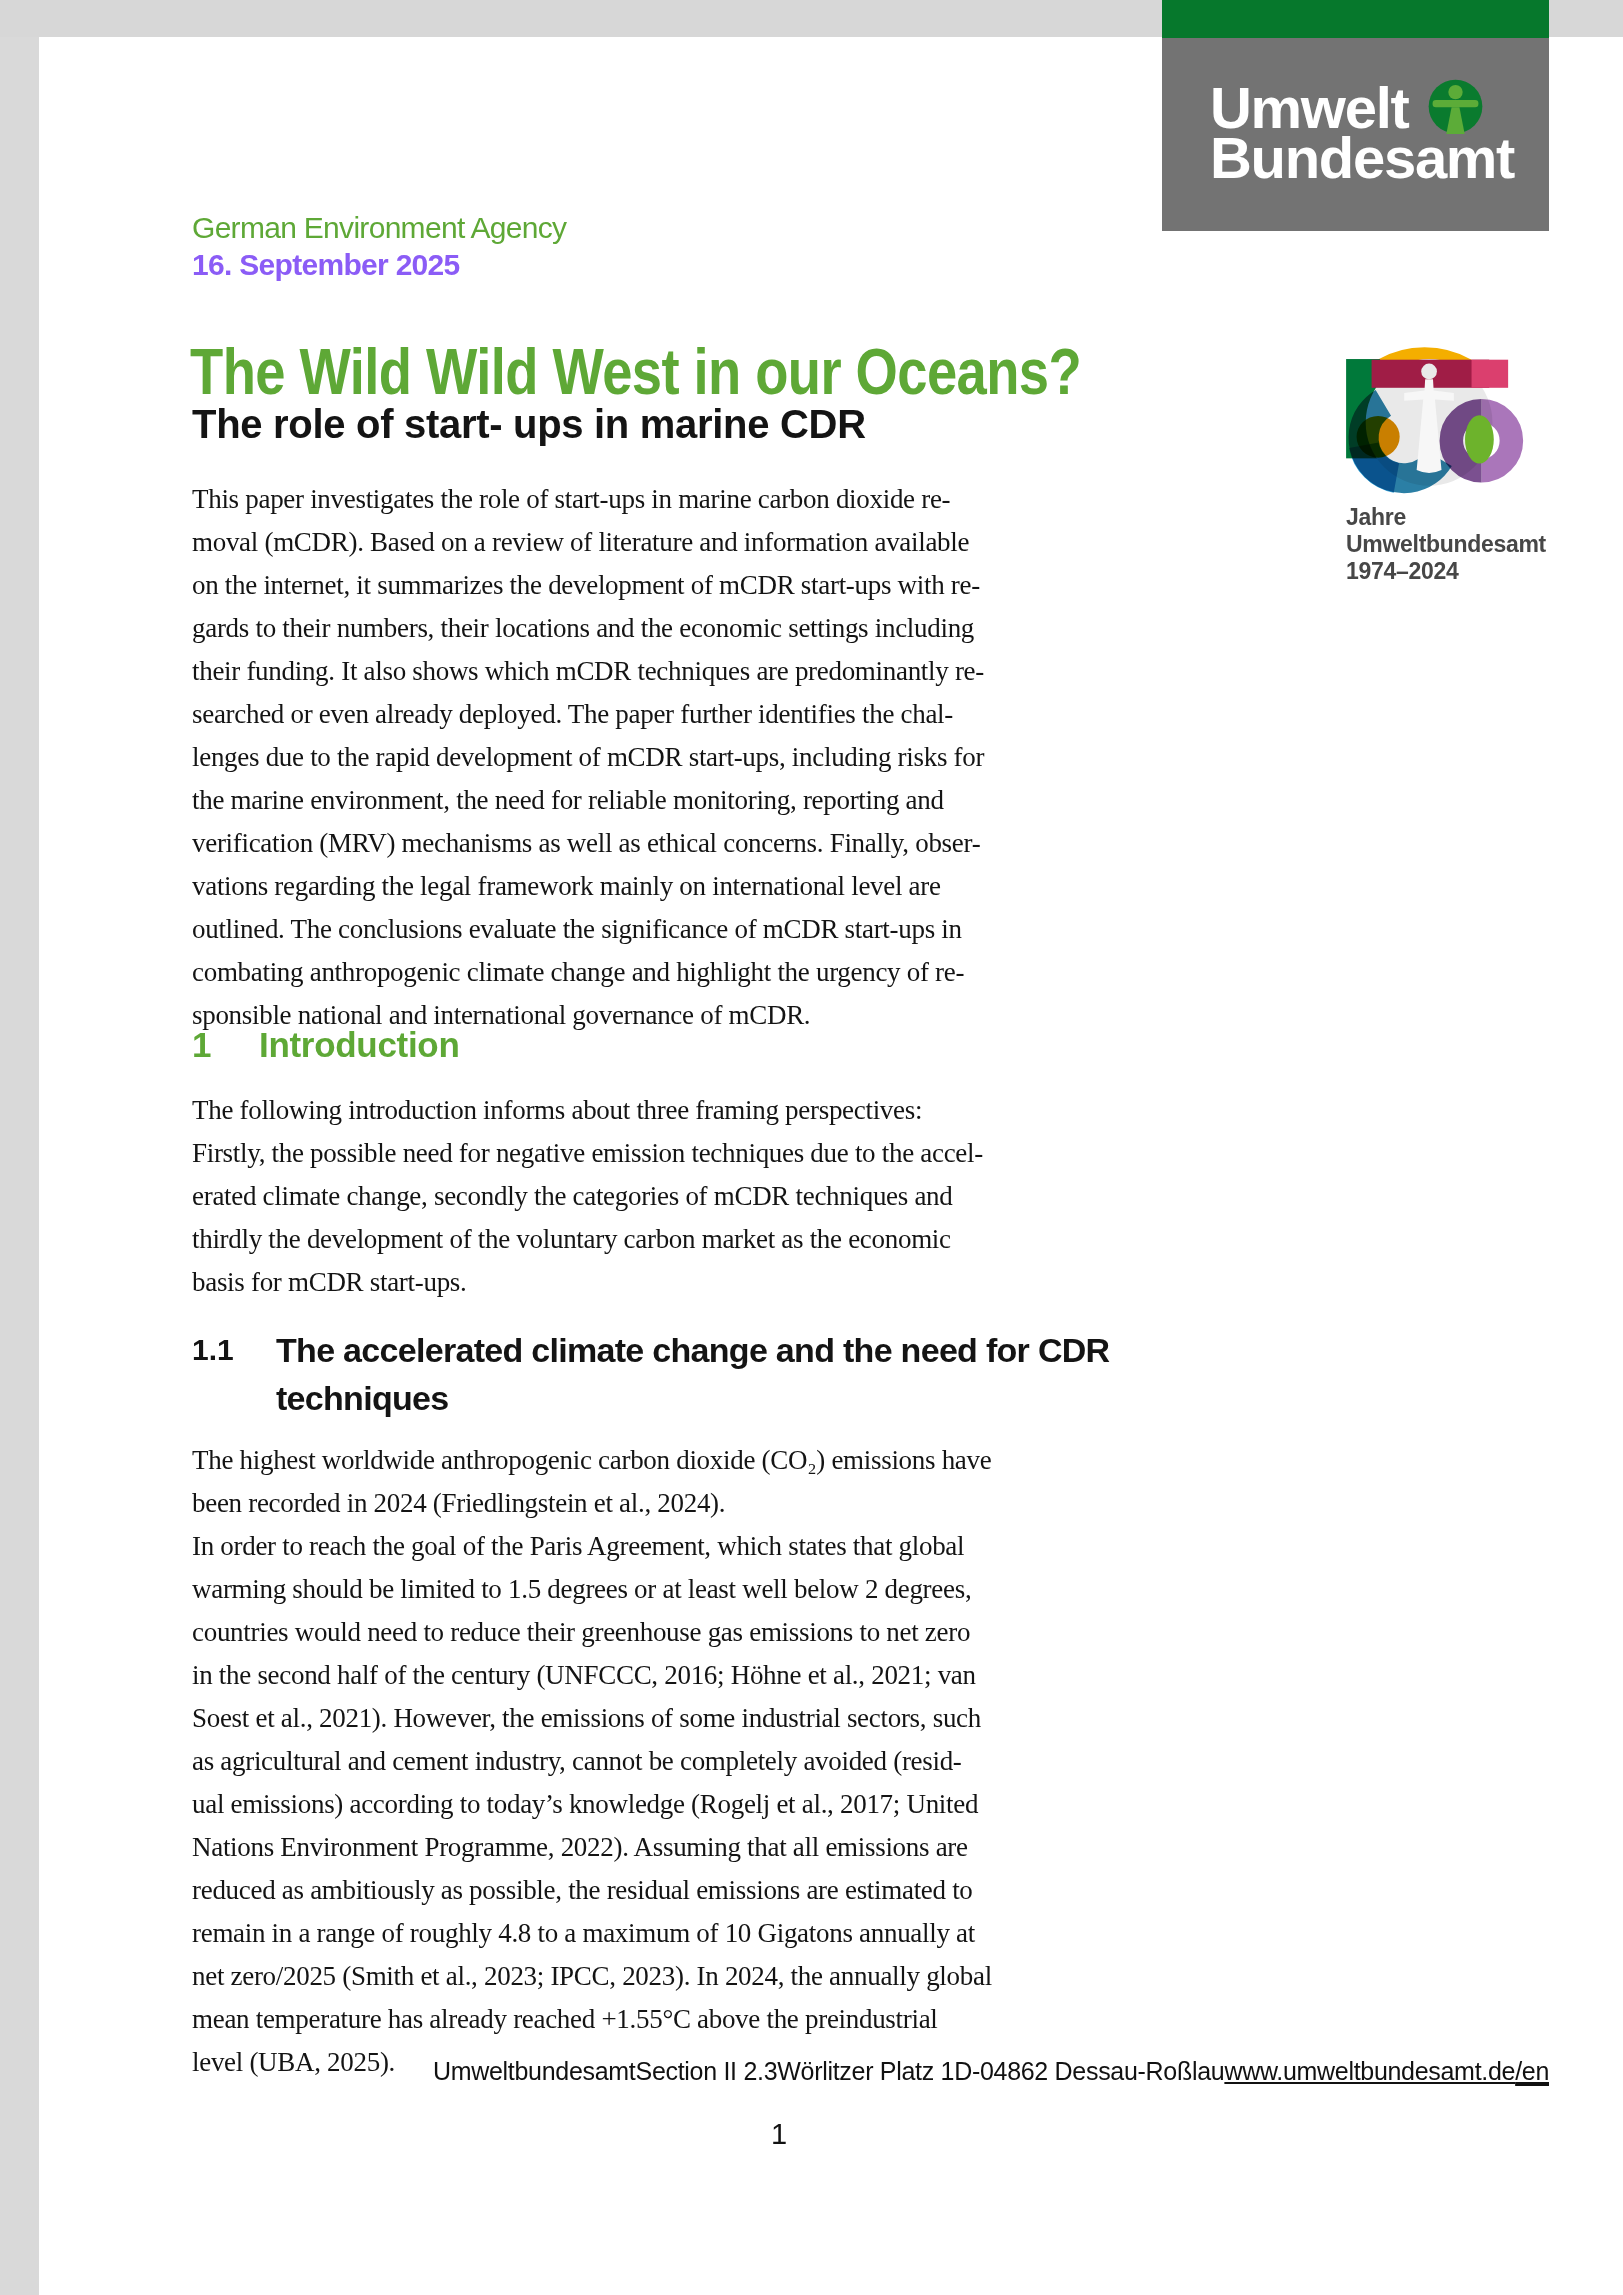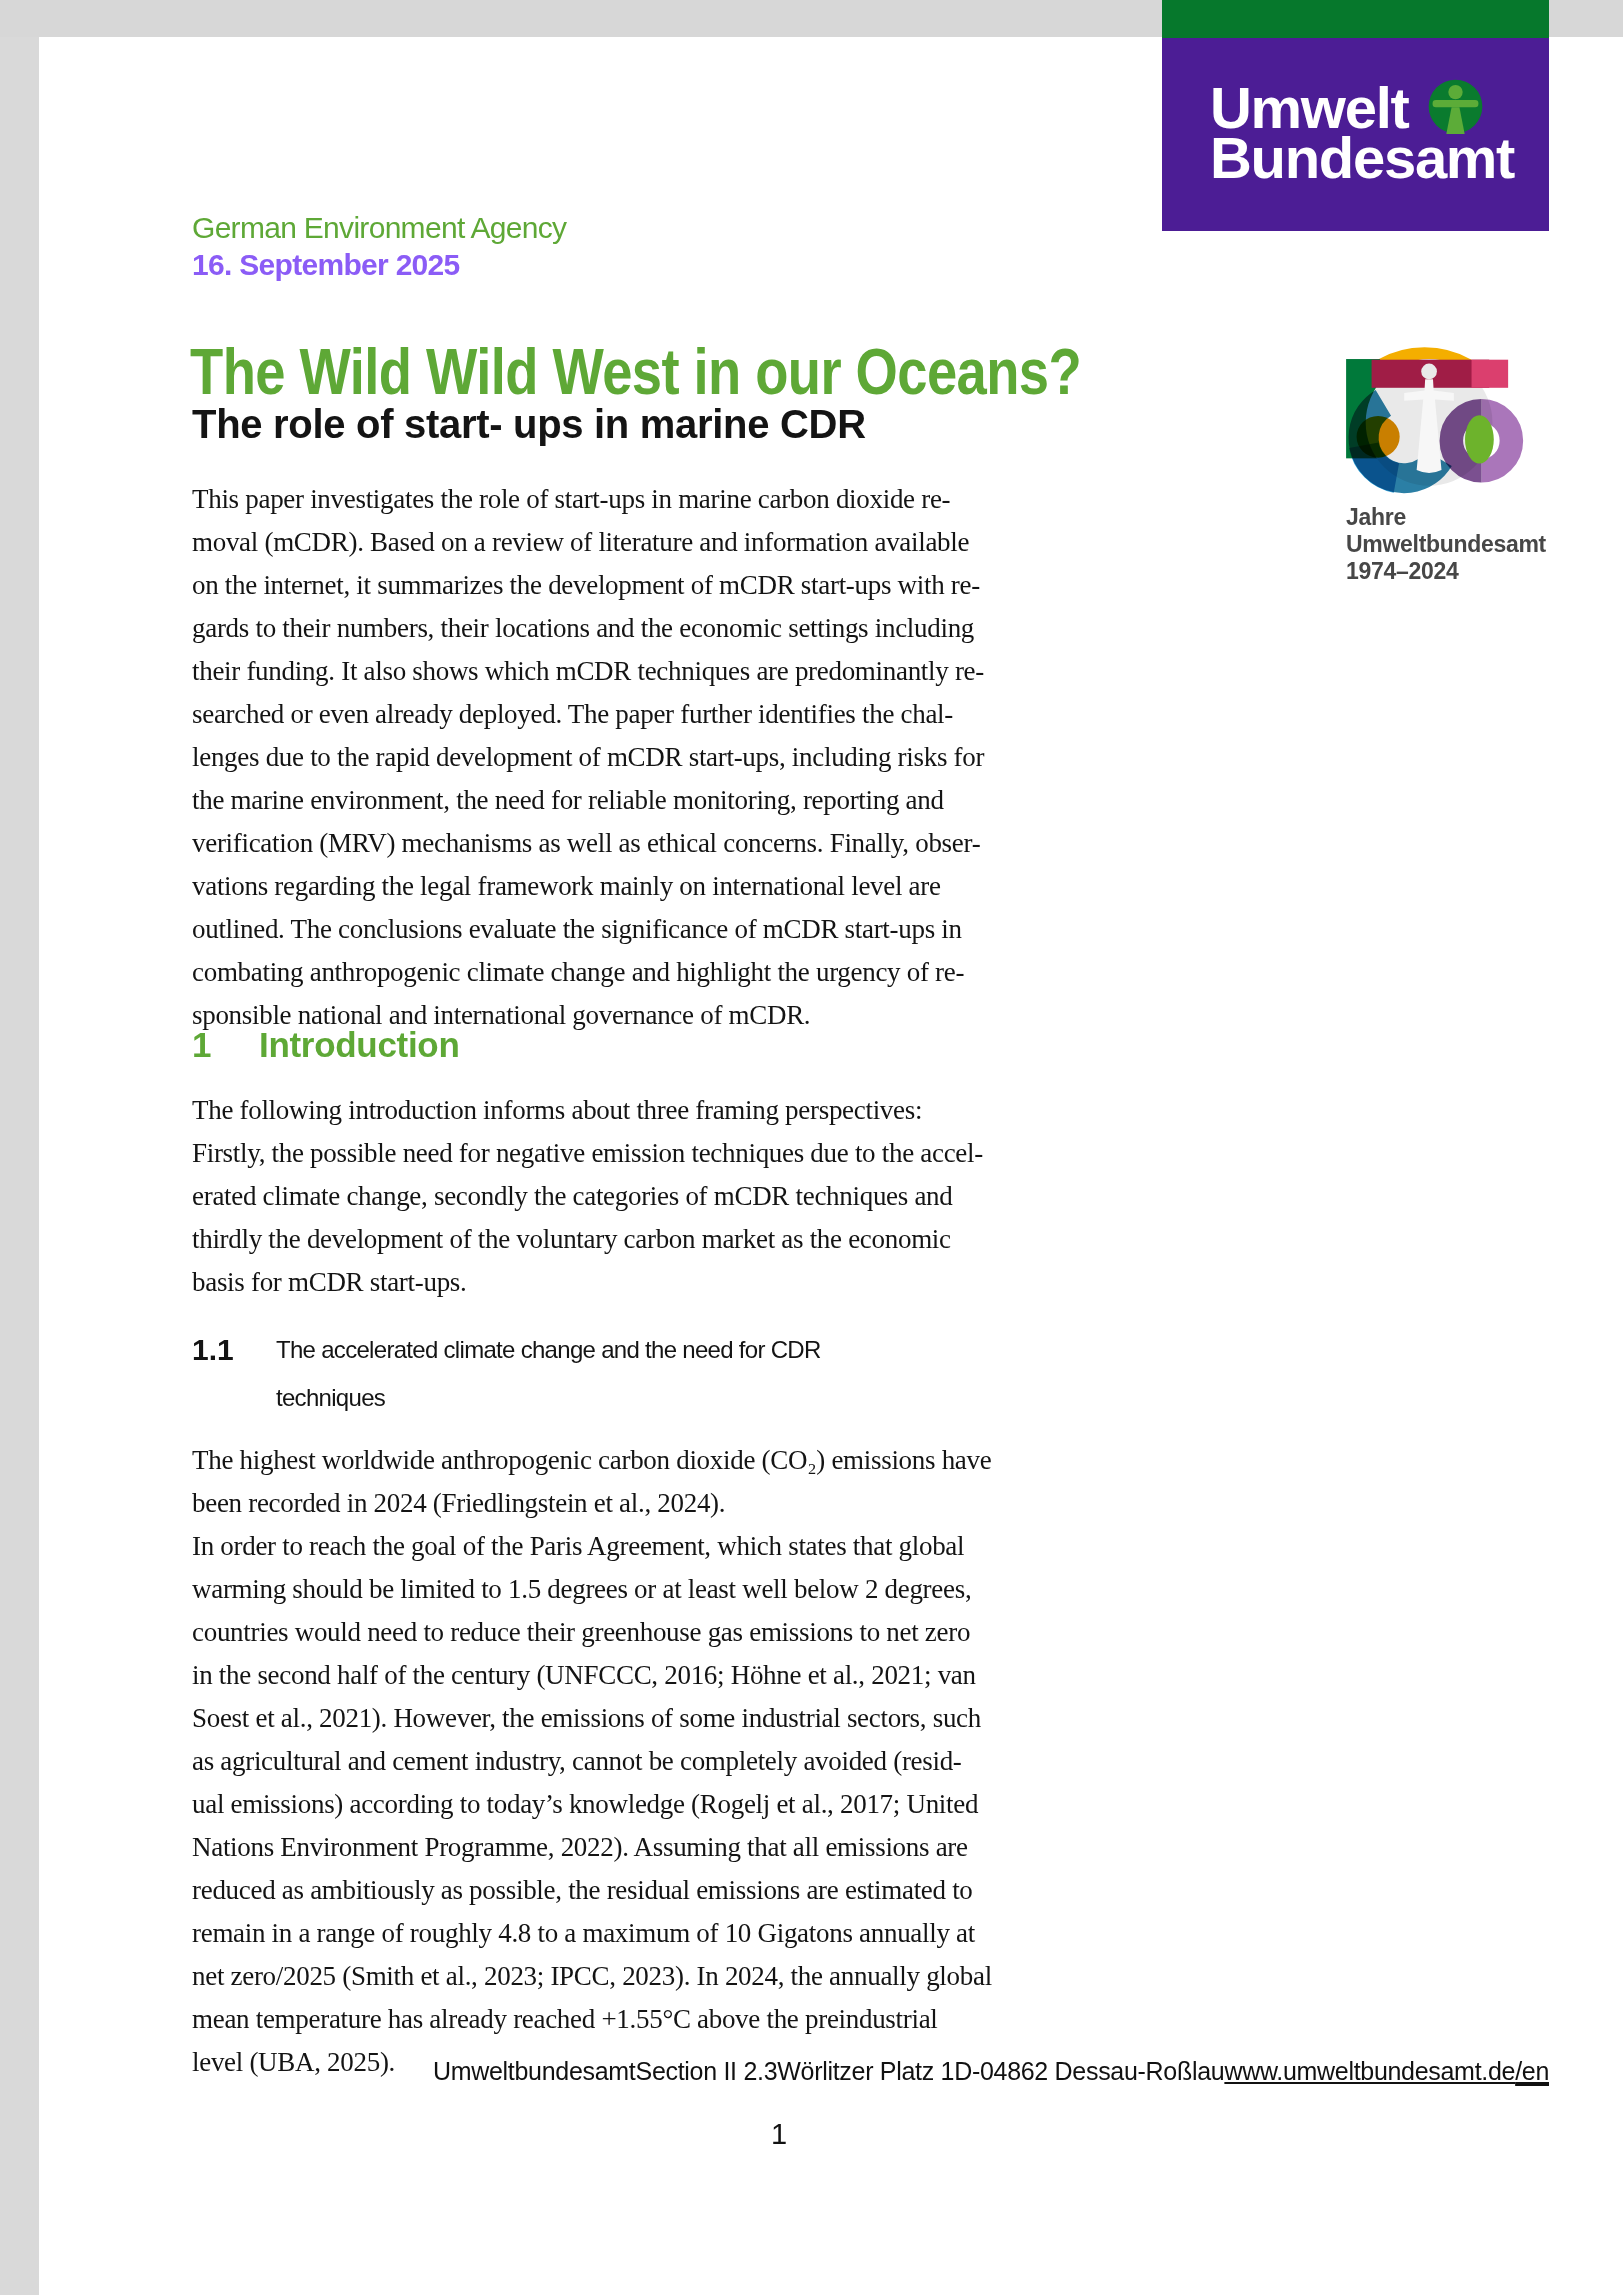--- a/index.html
+++ b/index.html
@@ -9,21 +9,21 @@
     background:#ffffff;
     overflow:hidden;
     font-family:"Liberation Sans","DejaVu Sans",sans-serif;
     color:#151515;
   }
   
   .band-top{position:absolute;left:0;top:0;width:1623px;height:37px;background:#d7d7d7;}
   .band-left{position:absolute;left:0;top:37px;width:39px;height:2258px;background:#d9d9d9;}
 
   
-  .uba-block{position:absolute;left:1162px;top:0;width:387px;height:231px;background:#4c1d95;}
+  .uba-block{position:absolute;left:1162px;top:0;width:387px;height:231px;background:#737373;}
   .uba-darkbar{position:absolute;left:0;top:0;width:387px;height:38px;background:#06782c;}
   .uba-text{
     position:absolute;left:48px;top:83px;
     font-size:58px;font-weight:bold;line-height:50px;letter-spacing:-1.3px;
     color:#ffffff;white-space:pre-line;
   }
   .uba-icon{position:absolute;left:266px;top:79px;}
 
   
   .agency{position:absolute;left:192px;top:211px;font-size:30px;letter-spacing:-0.7px;color:#5ea836;}
@@ -41,21 +41,21 @@
     color:#141414;white-space:pre-line;
   }
   .abstract{top:478px;}
   .intro-par{top:1089px;}
   .body-par{top:1439px;}
 
   .h1-num{position:absolute;left:192px;top:1025px;font-size:35px;font-weight:bold;color:#5ea836;line-height:39px;}
   .h1-text{position:absolute;left:259px;top:1025px;font-size:35px;font-weight:bold;color:#5ea836;line-height:39px;letter-spacing:-0.3px;}
 
   .h2-num{position:absolute;left:192px;top:1326px;font-size:30px;font-weight:bold;color:#141414;line-height:48px;}
-  .h2-text{position:absolute;left:276px;top:1326px;font-size:24px;font-weight:normal;color:#141414;line-height:48px;letter-spacing:-0.7px;white-space:pre-line;}
+  .h2-text{position:absolute;left:276px;top:1326px;font-size:34px;font-weight:bold;color:#141414;line-height:48px;letter-spacing:-0.7px;white-space:pre-line;}
 
   
   .anniv{position:absolute;left:1335px;top:340px;}
   .anniv-text{
     position:absolute;left:1346px;top:504px;
     font-size:23px;font-weight:bold;line-height:27px;letter-spacing:-0.3px;
     color:#474747;white-space:pre-line;
   }
 
   

